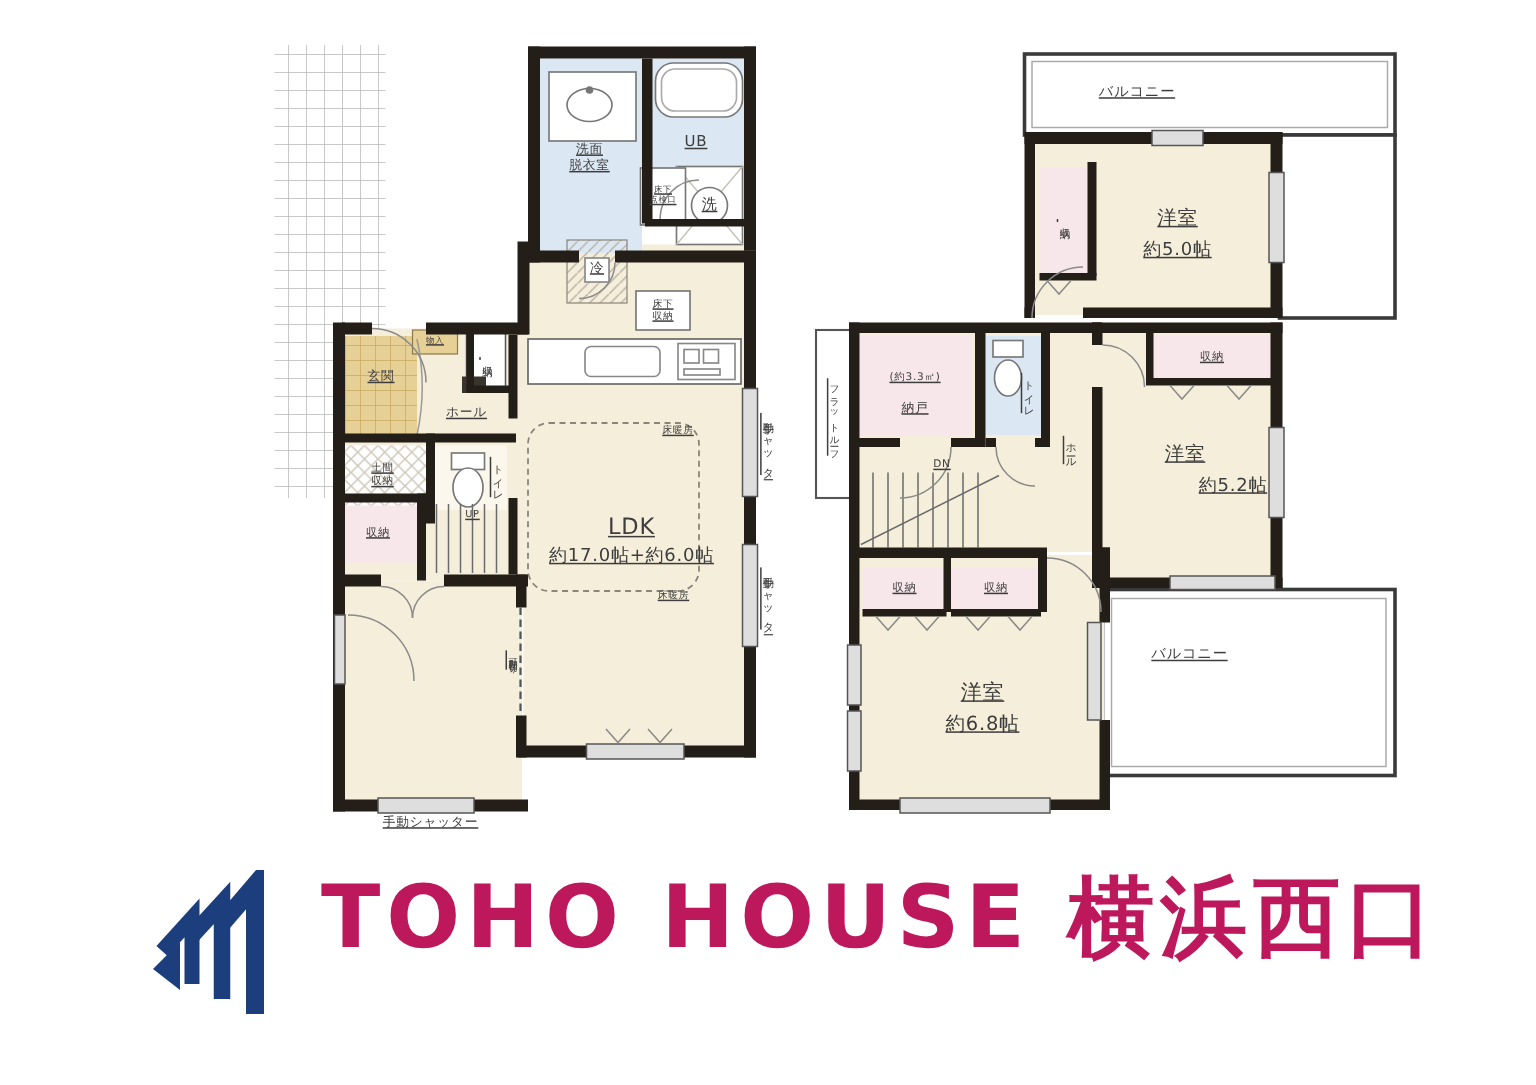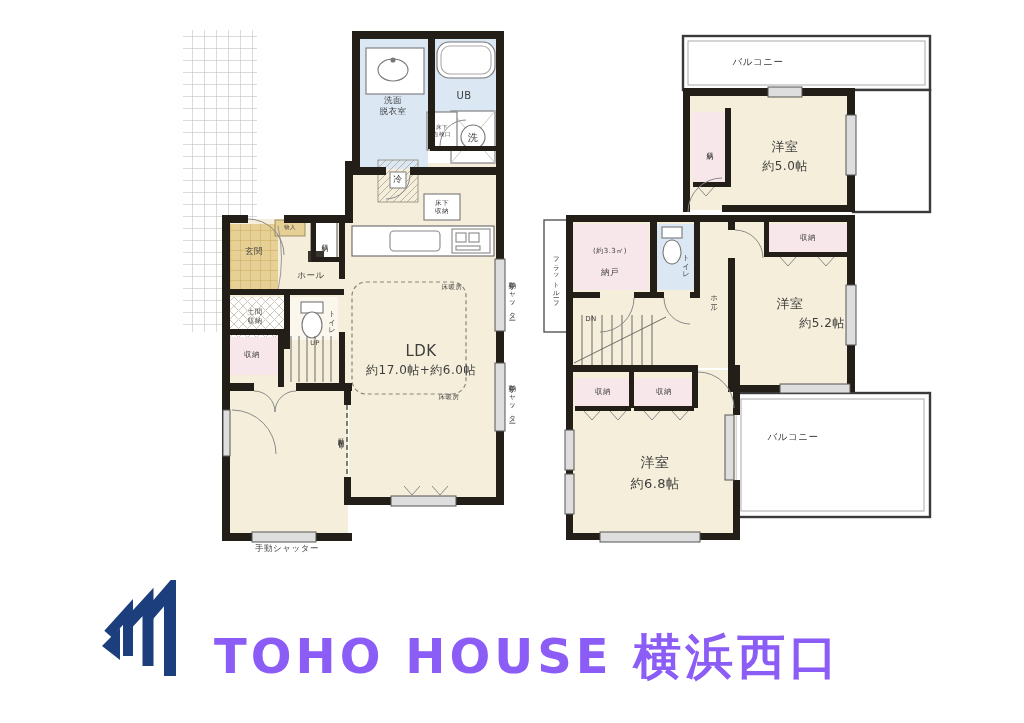--- a/index.html
+++ b/index.html
@@ -1,23 +1,23 @@
 <!DOCTYPE html>
 <html><head>
 <meta charset="utf-8">
 <style>
   html,body{margin:0;padding:0;background:#fff;}
   #canvas{position:relative;width:1024px;height:723px;background:#ffffff;overflow:hidden;
           font-family:"DejaVu Sans","Liberation Sans",sans-serif;}
   svg{position:absolute;left:0;top:0;}
   .lbl{position:absolute;transform:translate(-50%,-50%);color:#3d3d3d;
-       white-space:pre-line;text-align:center;line-height:1.3;letter-spacing:.5px;}
+       white-space:pre-line;text-align:center;line-height:1.3;letter-spacing:.5px;text-decoration:underline;}
   .v{writing-mode:vertical-rl;text-orientation:upright;line-height:1;letter-spacing:1px;}
-  .logo-text{position:absolute;left:214px;top:625px;font-weight:bold;font-size:48px;
-             color:#8b5cf6;letter-spacing:4px;white-space:nowrap;}
+  .logo-text{position:absolute;left:214px;top:573px;font-weight:bold;font-size:58px;
+             color:#be185d;letter-spacing:4px;white-space:nowrap;}
 </style>
 </head>
 <body>
 
 <div id="canvas">
 
   <svg width="1024" height="575" viewBox="0 0 1024 575">
     <defs>
       <pattern id="grid" width="12" height="12" patternUnits="userSpaceOnUse">
         <path d="M12 0H0V12" fill="none" stroke="#b8b8b8" stroke-width="1"></path>
@@ -280,21 +280,21 @@
   <div class="lbl" style="left:287px;top:549px;font-size:8.5px;">手動シャッター</div>
   <div class="lbl v" style="left:341px;top:440px;font-size:6px;">可動間仕切り</div>
 
   <div class="lbl" style="left:758px;top:62px;font-size:9.5px;">バルコニー</div>
   <div class="lbl" style="left:785px;top:147px;font-size:13px;">洋室</div>
   <div class="lbl" style="left:785px;top:167px;font-size:12px;">約5.0帖</div>
   <div class="lbl v" style="left:709px;top:147px;font-size:7px;">収納</div>
   <div class="lbl" style="left:610px;top:249px;font-size:8.5px;margin-top:24px;">納戸</div>
   <div class="lbl" style="left:610px;top:252px;font-size:7px;">(約3.3㎡)</div>
   <div class="lbl v" style="left:685px;top:262px;font-size:7px;">トイレ</div>
-  <div class="lbl" style="left:591px;top:310px;font-size:7px;margin-top:10px;">DN</div>
+  <div class="lbl" style="left:628px;top:310px;font-size:7px;">DN</div>
   <div class="lbl v" style="left:713px;top:300px;font-size:7px;">ホール</div>
   <div class="lbl" style="left:808px;top:238px;font-size:7.5px;">収納</div>
   <div class="lbl" style="left:790px;top:304px;font-size:13px;">洋室</div>
   <div class="lbl" style="left:790px;top:324px;font-size:12px;margin-left:32px;">約5.2帖</div>
   <div class="lbl v" style="left:556px;top:278px;font-size:6.5px;">フラットルーフ</div>
   <div class="lbl" style="left:603px;top:392px;font-size:7.5px;">収納</div>
   <div class="lbl" style="left:664px;top:392px;font-size:7.5px;">収納</div>
   <div class="lbl" style="left:655px;top:462px;font-size:14px;">洋室</div>
   <div class="lbl" style="left:655px;top:484px;font-size:13px;">約6.8帖</div>
   <div class="lbl" style="left:793px;top:437px;font-size:9.5px;">バルコニー</div>

